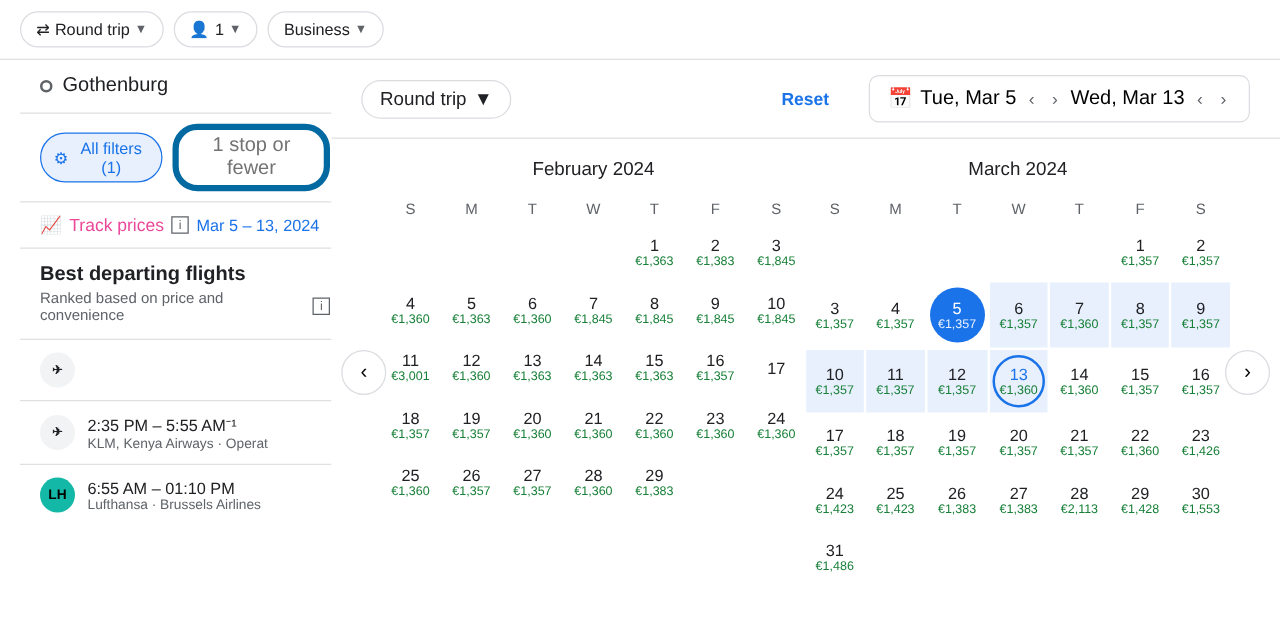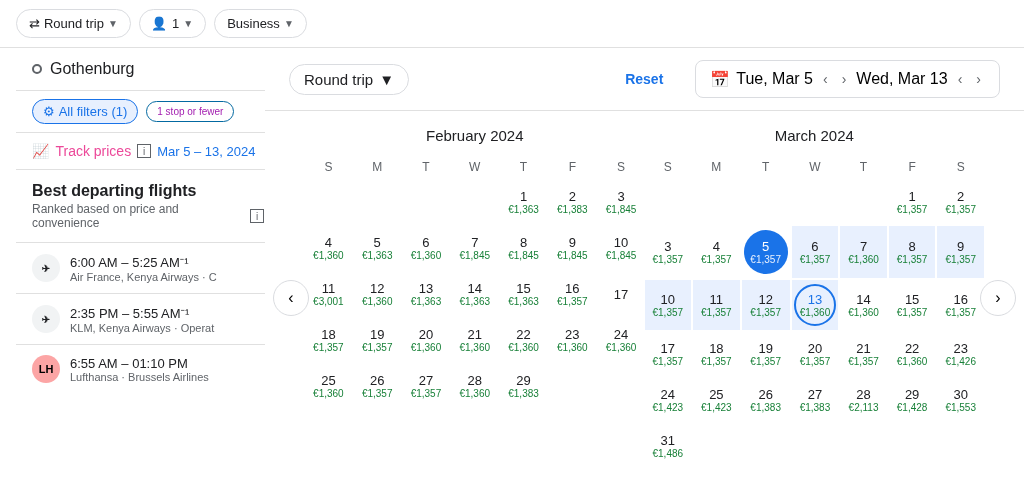--- a/index.html
+++ b/index.html
@@ -25,21 +25,21 @@
     .search-text { font-size: 16px; color: #202124; }
 
     .filter-row {
       display: flex; align-items: center; padding: 8px 16px; gap: 8px; border-bottom: 1px solid #e0e0e0;
     }
     .filter-btn {
       display: flex; align-items: center; gap: 4px; border: 1px solid #dadce0; border-radius: 20px; padding: 4px 10px; font-size: 13px; color: #1a73e8; cursor: pointer; background: #fff;
     }
     .filter-btn.active { background: #e8f0fe; border-color: #1a73e8; }
     .stop-btn {
-      border: 1px solid #0369a1; border-radius: 20px; padding: 4px 10px; font-size: 10px; color: #a21caf; cursor: pointer; background: #fff;
+      border: 5px solid #0369a1; border-radius: 20px; padding: 4px 10px; font-size: 16px; color: #737373; cursor: pointer; background: #fff;
     }
 
     .track-row {
       display: flex; align-items: center; padding: 10px 16px; gap: 6px; border-bottom: 1px solid #e0e0e0;
     }
     .track-icon { color: #5f6368; font-size: 14px; }
     .track-label { font-size: 14px; color: #ec4899; font-weight: 500; text-align: center; }
     .info-circle {
       display: inline-flex; align-items: center; justify-content: center;
       width: 14px; height: 14px; border: 1px solid #5f6368; border-radius: 50; font-size: 10px; color: #5f6368;
@@ -159,34 +159,30 @@
   </div>
   <div class="best-flights">
     <h2>Best departing flights</h2>
     <div class="sub">
       <span>Ranked based on price and convenience</span>
       <span class="info-circle">i</span>
     </div>
   </div>
   <div class="flight-item">
     <div class="airline-logo">✈</div>
-    <div class="flight-info">
-      <div class="flight-time">6:00 AM – 5:25 AM⁻¹</div>
-      <div class="flight-airline">Air France, Kenya Airways · C</div>
-    </div>
   </div>
   <div class="flight-item">
     <div class="airline-logo">✈</div>
     <div class="flight-info">
       <div class="flight-time">2:35 PM – 5:55 AM⁻¹</div>
       <div class="flight-airline">KLM, Kenya Airways · Operat</div>
     </div>
   </div>
   <div class="flight-item">
-    <div class="airline-logo" style="background:#fca5a5; border-radius: 50%; width:28px; height:28px; display:flex; align-items:center; justify-content:center; font-size:11px; font-weight:bold; color:#000;">LH</div>
+    <div class="airline-logo" style="background:#14b8a6; border-radius: 50%; width:28px; height:28px; display:flex; align-items:center; justify-content:center; font-size:11px; font-weight:bold; color:#000;">LH</div>
     <div class="flight-info">
       <div class="flight-time">6:55 AM – 01:10 PM</div>
       <div class="flight-airline">Lufthansa · Brussels Airlines</div>
     </div>
   </div>
 </div>
 
 <div class="calendar-panel">
   <div class="cal-header">
     <div class="trip-select">

